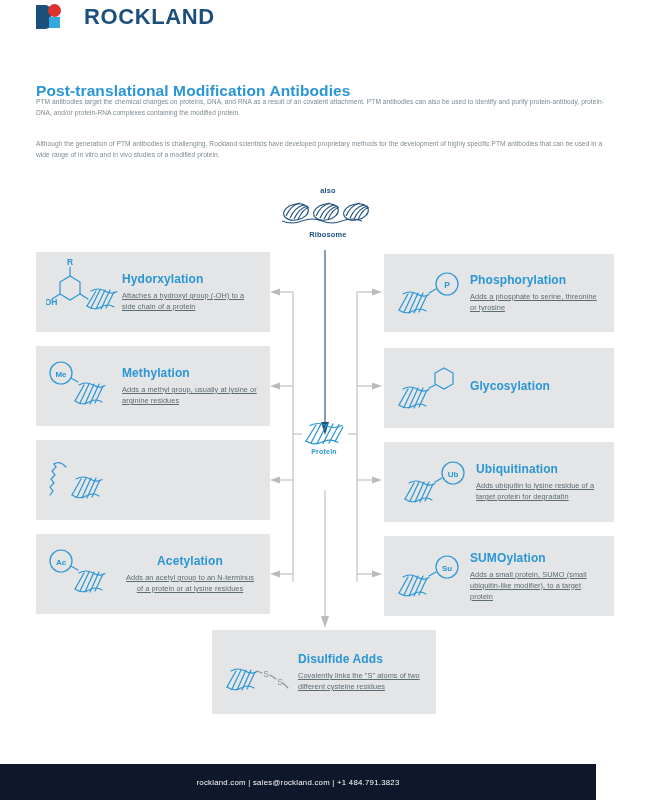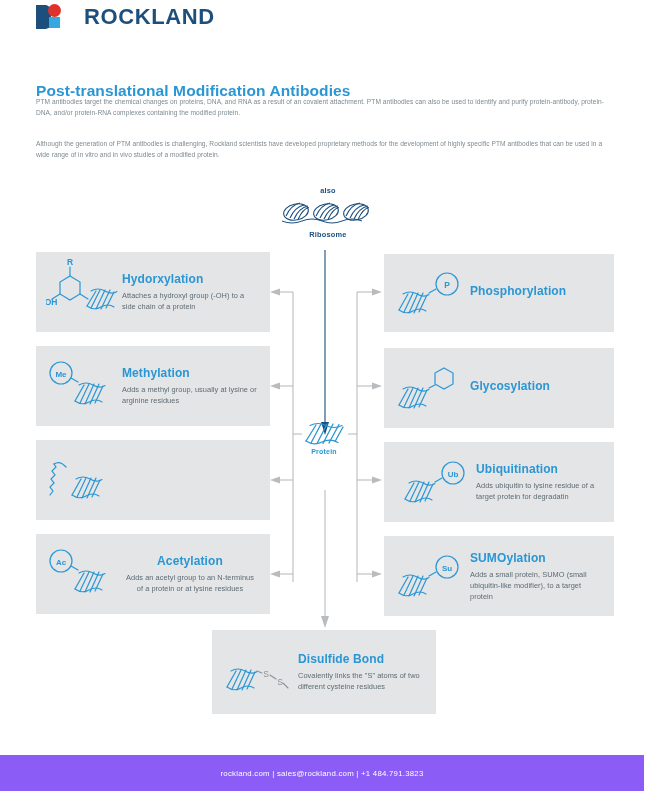--- a/index.html
+++ b/index.html
@@ -77,43 +77,43 @@
   .card-art {
     width: 78px; flex: 0 0 78px;
     display: flex; align-items: center; justify-content: center;
   }
   .card-body { flex: 1 1 auto; padding-right: 4px; }
   .card-title {
     font-size: 12px; font-weight: bold; color: #2b96d4; letter-spacing: 0.1px;
     margin-bottom: 4px;
   }
   .card-desc {
-    font-size: 7.4px; line-height: 11px; color: #5d6b73; letter-spacing: 0.05px;
+    font-size: 7.4px; line-height: 11px; color: #5d6b73; letter-spacing: 0.05px; text-decoration: underline;
   }
 
   .card.left  { left: 36px;  width: 234px; }
   .card.right { left: 384px; width: 230px; }
   .card.center{ left: 212px; width: 224px; }
 
   .c-hydrox  { top: 252px; height: 80px; }
   .c-methyl  { top: 346px; height: 80px; }
   .c-lipid   { top: 440px; height: 80px; }
   .c-acetyl  { top: 534px; height: 80px; text-align: center; }
 
   .c-phos    { top: 254px; height: 78px; }
   .c-glyco   { top: 348px; height: 80px; }
   .c-ubiq    { top: 442px; height: 80px; padding-left: 14px; }
   .c-sumo    { top: 536px; height: 80px; }
 
   .c-disulf  { top: 630px; height: 84px; }
 
   
   .footer {
-    position: absolute; left: 0; bottom: 9px; width: 644px; height: 36px;
-    background: #8b5cf6;
+    position: absolute; left: 0; bottom: 0; width: 596px; height: 36px;
+    background: #0f172a;
     display: flex; align-items: center; justify-content: center;
   }
   .footer-text {
     font-size: 7.8px; color: #ffffff; letter-spacing: 0.25px;
   }
   .footer-rule {
     position: absolute; left: 0; bottom: 36px; width: 648px; height: 10px; background: #fff;
   }
 </style>
 </head>
@@ -313,20 +313,21 @@
           <path d="M5 46 q7 5 14 1 q7 -4 13 0" stroke-width="1.1"></path>
           <path d="M9 30 q7 -4 14 0 q7 4 12 0.5" stroke-width="1.1"></path>
           <line x1="35" y1="29" x2="42" y2="25"></line>
           <circle cx="53" cy="20" r="11"></circle>
         </g>
         <text x="53" y="23.5" font-family="Liberation Sans, sans-serif" font-size="8.5" font-weight="bold" fill="#2b96d4" text-anchor="middle">P</text>
       </svg>
     </div>
     <div class="card-body">
       <div class="card-title">Phosphorylation</div>
+      <div class="card-desc">Adds a phosphate to serine, threonine or tyrosine</div>
     </div>
   </div>
 
   <div class="card right c-glyco">
     <div class="card-art">
       <svg width="74" height="58" viewBox="0 0 74 58">
         <g fill="none" stroke="#2b96d4" stroke-width="1.2" stroke-linecap="round">
           <path d="M5 46 L14 30"></path>
             <path d="M10 48 L19 29"></path>
             <path d="M15 49 L24 29"></path>
@@ -405,21 +406,21 @@
         <g fill="none" stroke="#8d9399" stroke-width="1.1" stroke-linecap="round">
           <line x1="35" y1="28" x2="40" y2="30"></line>
           <line x1="48" y1="32" x2="54" y2="36"></line>
           <line x1="61" y1="40" x2="66" y2="45"></line>
         </g>
         <text x="44" y="34" font-family="Liberation Sans, sans-serif" font-size="8.5" fill="#8d9399" text-anchor="middle">S</text>
         <text x="58" y="42" font-family="Liberation Sans, sans-serif" font-size="8.5" fill="#8d9399" text-anchor="middle">S</text>
       </svg>
     </div>
     <div class="card-body">
-      <div class="card-title">Disulfide Bond</div>
+      <div class="card-title">Disulfide Adds</div>
       <div class="card-desc">Covalently links the "S" atoms of two different cysteine residues</div>
     </div>
   </div>
 
   <div class="footer-rule"></div>
   <div class="footer">
     <div class="footer-text">rockland.com | sales@rockland.com | +1 484.791.3823</div>
   </div>
 
 </div>

